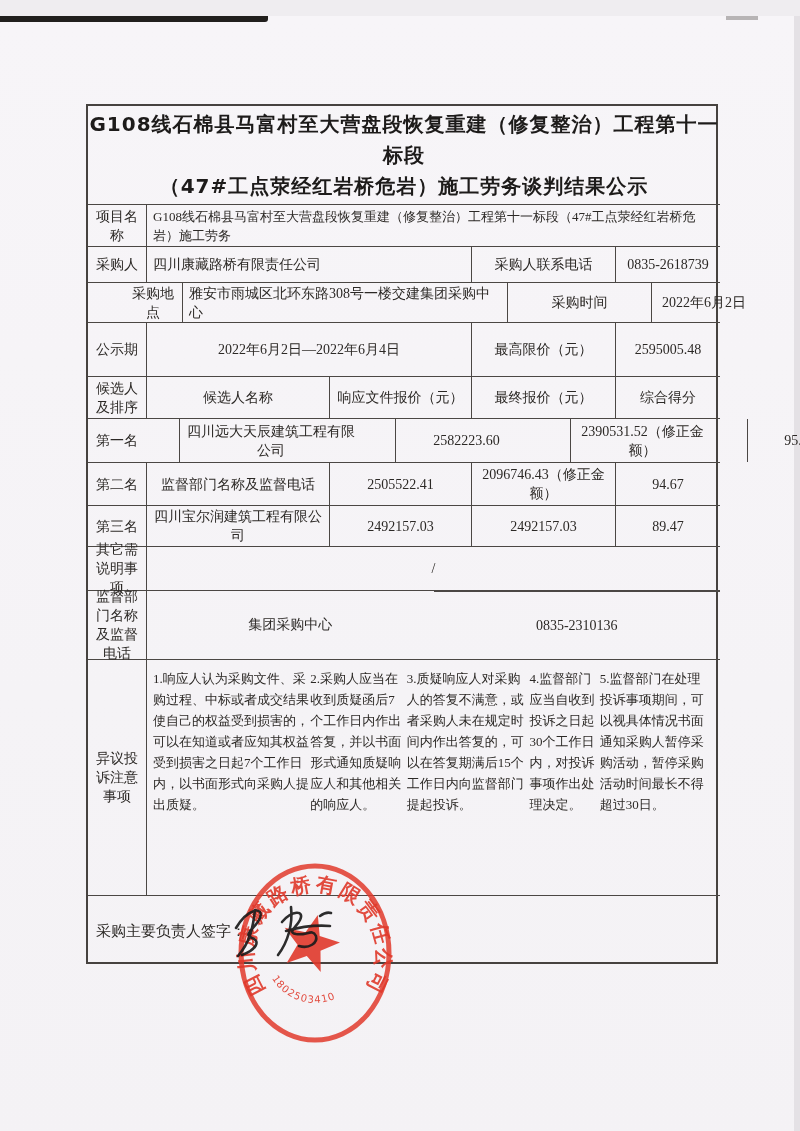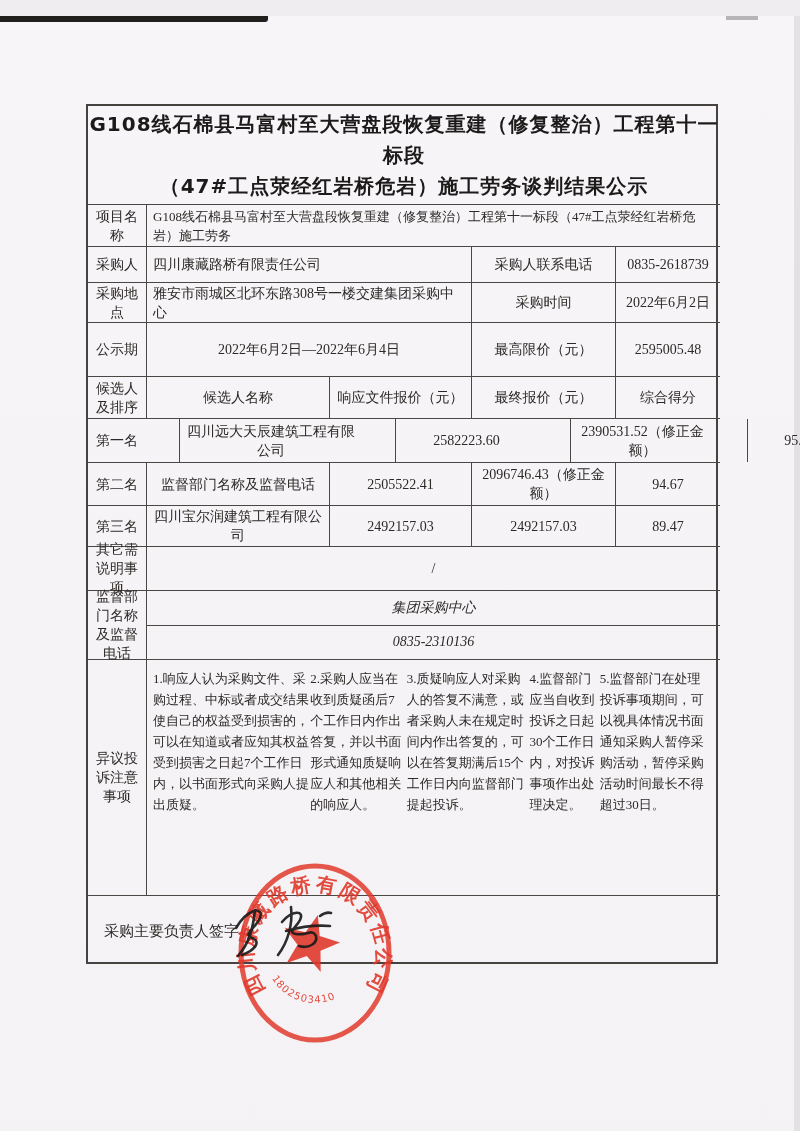--- a/index.html
+++ b/index.html
@@ -31,51 +31,51 @@
   .bl { border-left:1px solid #4b4744; }
 
   .r-title { height:98px; flex-direction:column; justify-content:center; align-items:center; display:flex; }
   .title-line {
     font-family:"DejaVu Sans","Liberation Sans",sans-serif;
     font-weight:bold; font-size:20px; line-height:31px; color:#1d1b1a; letter-spacing:1px; text-align:center;
   }
   .r-project { height:42px; }
   .r-project .cell.value { font-size:13px; line-height:19px; }
   .r-purchaser { height:36px; }
-  .r-location { height:40px; }
+  .r-location { height:40px;padding-left:36px; }
   .r-publicity { height:54px; }
   .r-candhead { height:42px; }
   .r-cand1 { height:44px;gap:33px; }
   .r-cand2 { height:43px; }
   .r-cand3 { height:41px; }
   .r-other { height:44px; }
   .r-superv { height:69px; }
   .r-object { height:236px; }
   .r-sign { height:71px; }
 
   .c-label { width:58px; flex:none; }
   .c-wide  { width:325px; flex:none; }
   .c-l2    { width:144px; flex:none; }
   .c-v2    { width:105px; flex:none; }
   .c-span  { width:574px; flex:none; }
   .c-name  { width:183px; flex:none; }
   .c-bid   { width:142px; flex:none; }
   .c-final { width:144px; flex:none; }
   .c-score { width:105px; flex:none; }
 
-  .superv-right { width:574px; flex:none; display:flex; flex-direction:column; border-left:1px solid #4b4744;font-style:italic; }
+  .superv-right { width:574px; flex:none; display:flex; flex-direction:row; border-left:1px solid #4b4744; }
   .superv-right > div { flex:1; display:flex; align-items:center; justify-content:center; font-size:14px; }
   .superv-right > div + div { border-top:1px solid #4b4744; }
 
   .object-body {
     width:574px; flex:none; border-left:1px solid #4b4744;
     display:flex; flex-direction:row; justify-content:center;
     padding:8px 10px 8px 6px; font-size:13px; line-height:21px; text-align:left;
   }
-  .sign-cell { width:632px; display:flex; align-items:center; padding-left:16px; font-size:15px; }
+  .sign-cell { width:632px; display:flex; align-items:center; padding-left:8px; font-size:15px; }
 
   .seal { position:absolute; left:228px; top:845px; width:180px; height:192px; pointer-events:none; }
   .autograph { position:absolute; left:230px; top:882px; width:120px; height:72px; pointer-events:none; }
 </style>
 </head>
 <body>
 
 <div class="sheet">
   <div class="edge-top"></div>
   <div class="edge-top2"></div>

